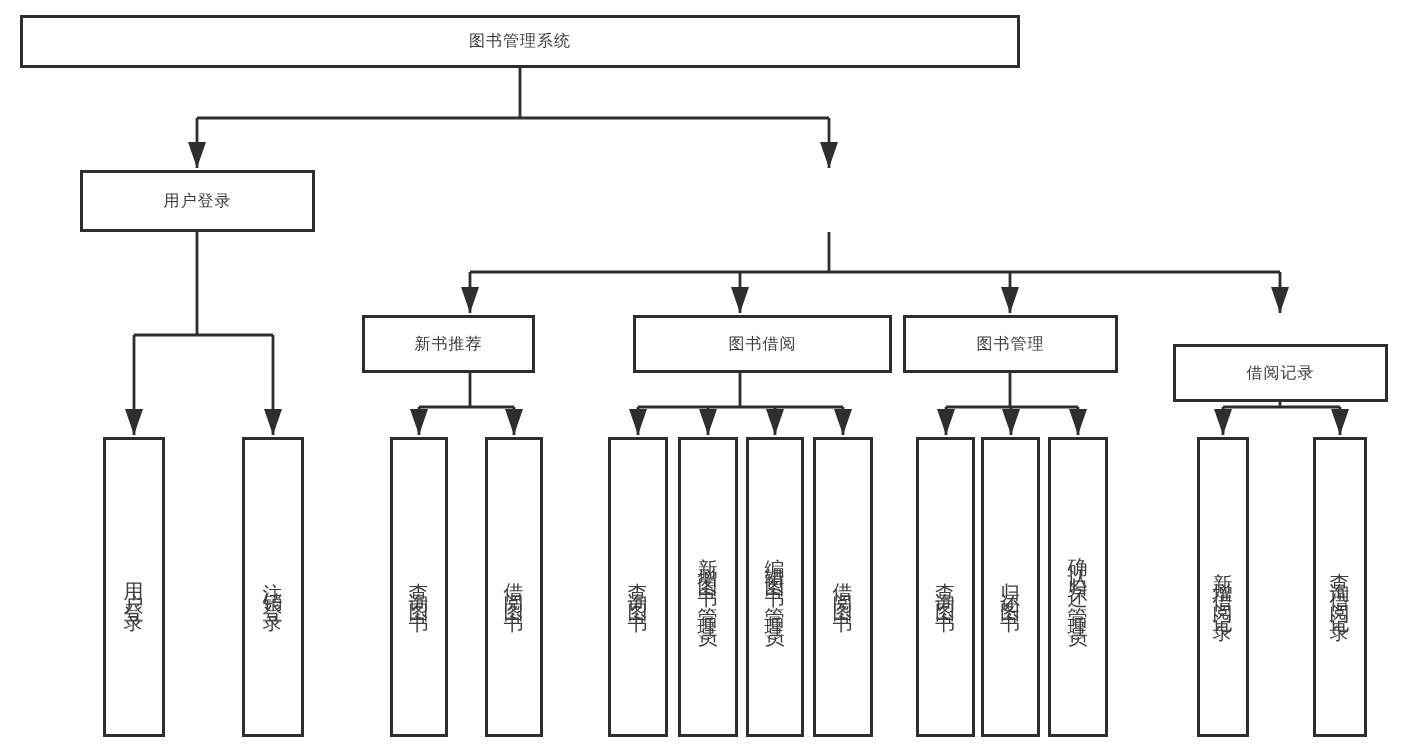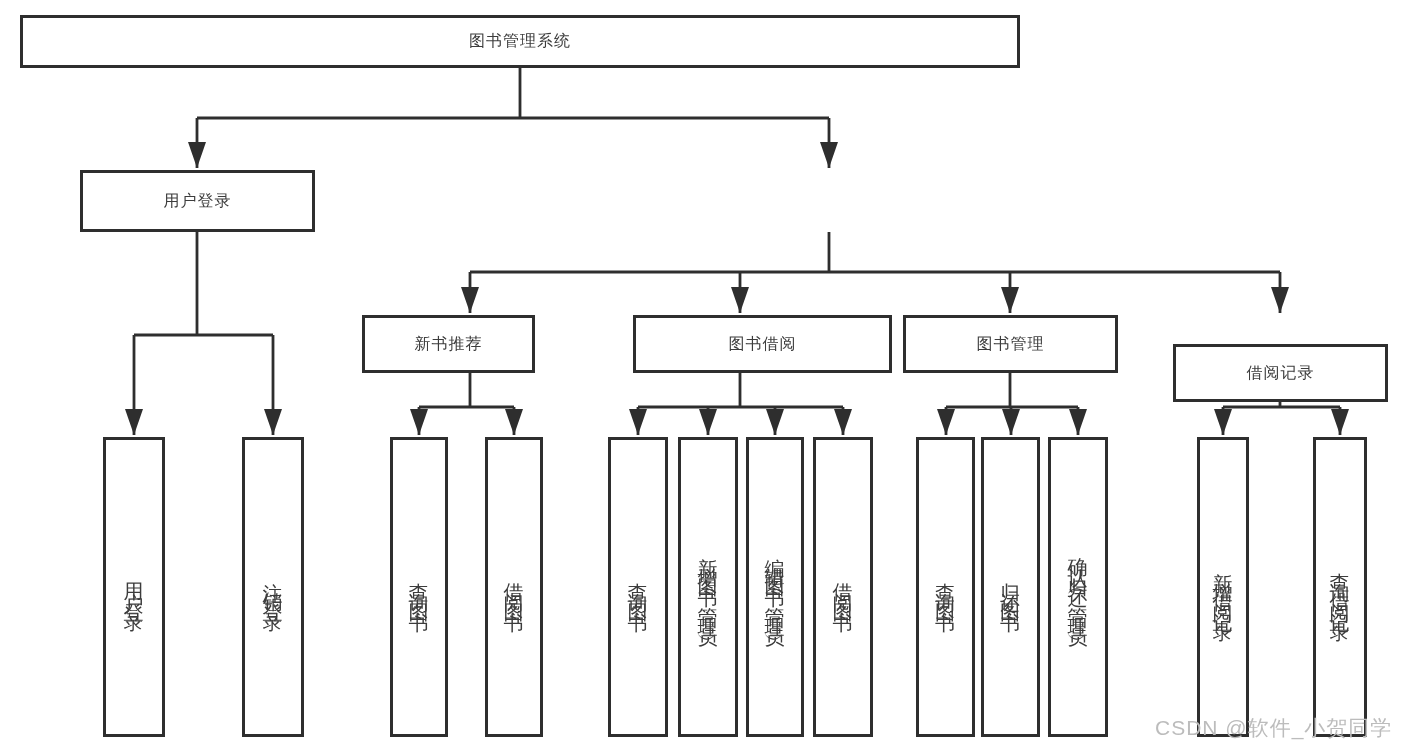--- a/index.html
+++ b/index.html
@@ -163,15 +163,14 @@
     <span class="vtext">确认归还（管理员）</span>
   </div>
 
   <div class="node vbox lf l-e1">
     <span class="vtext">新增借阅记录</span>
   </div>
   <div class="node vbox lf l-e2">
     <span class="vtext">查询借阅记录</span>
   </div>
 
-  <div class="watermark">CSDN @软件_小贺同学</div>
 
 </div>
 
 </body></html>

